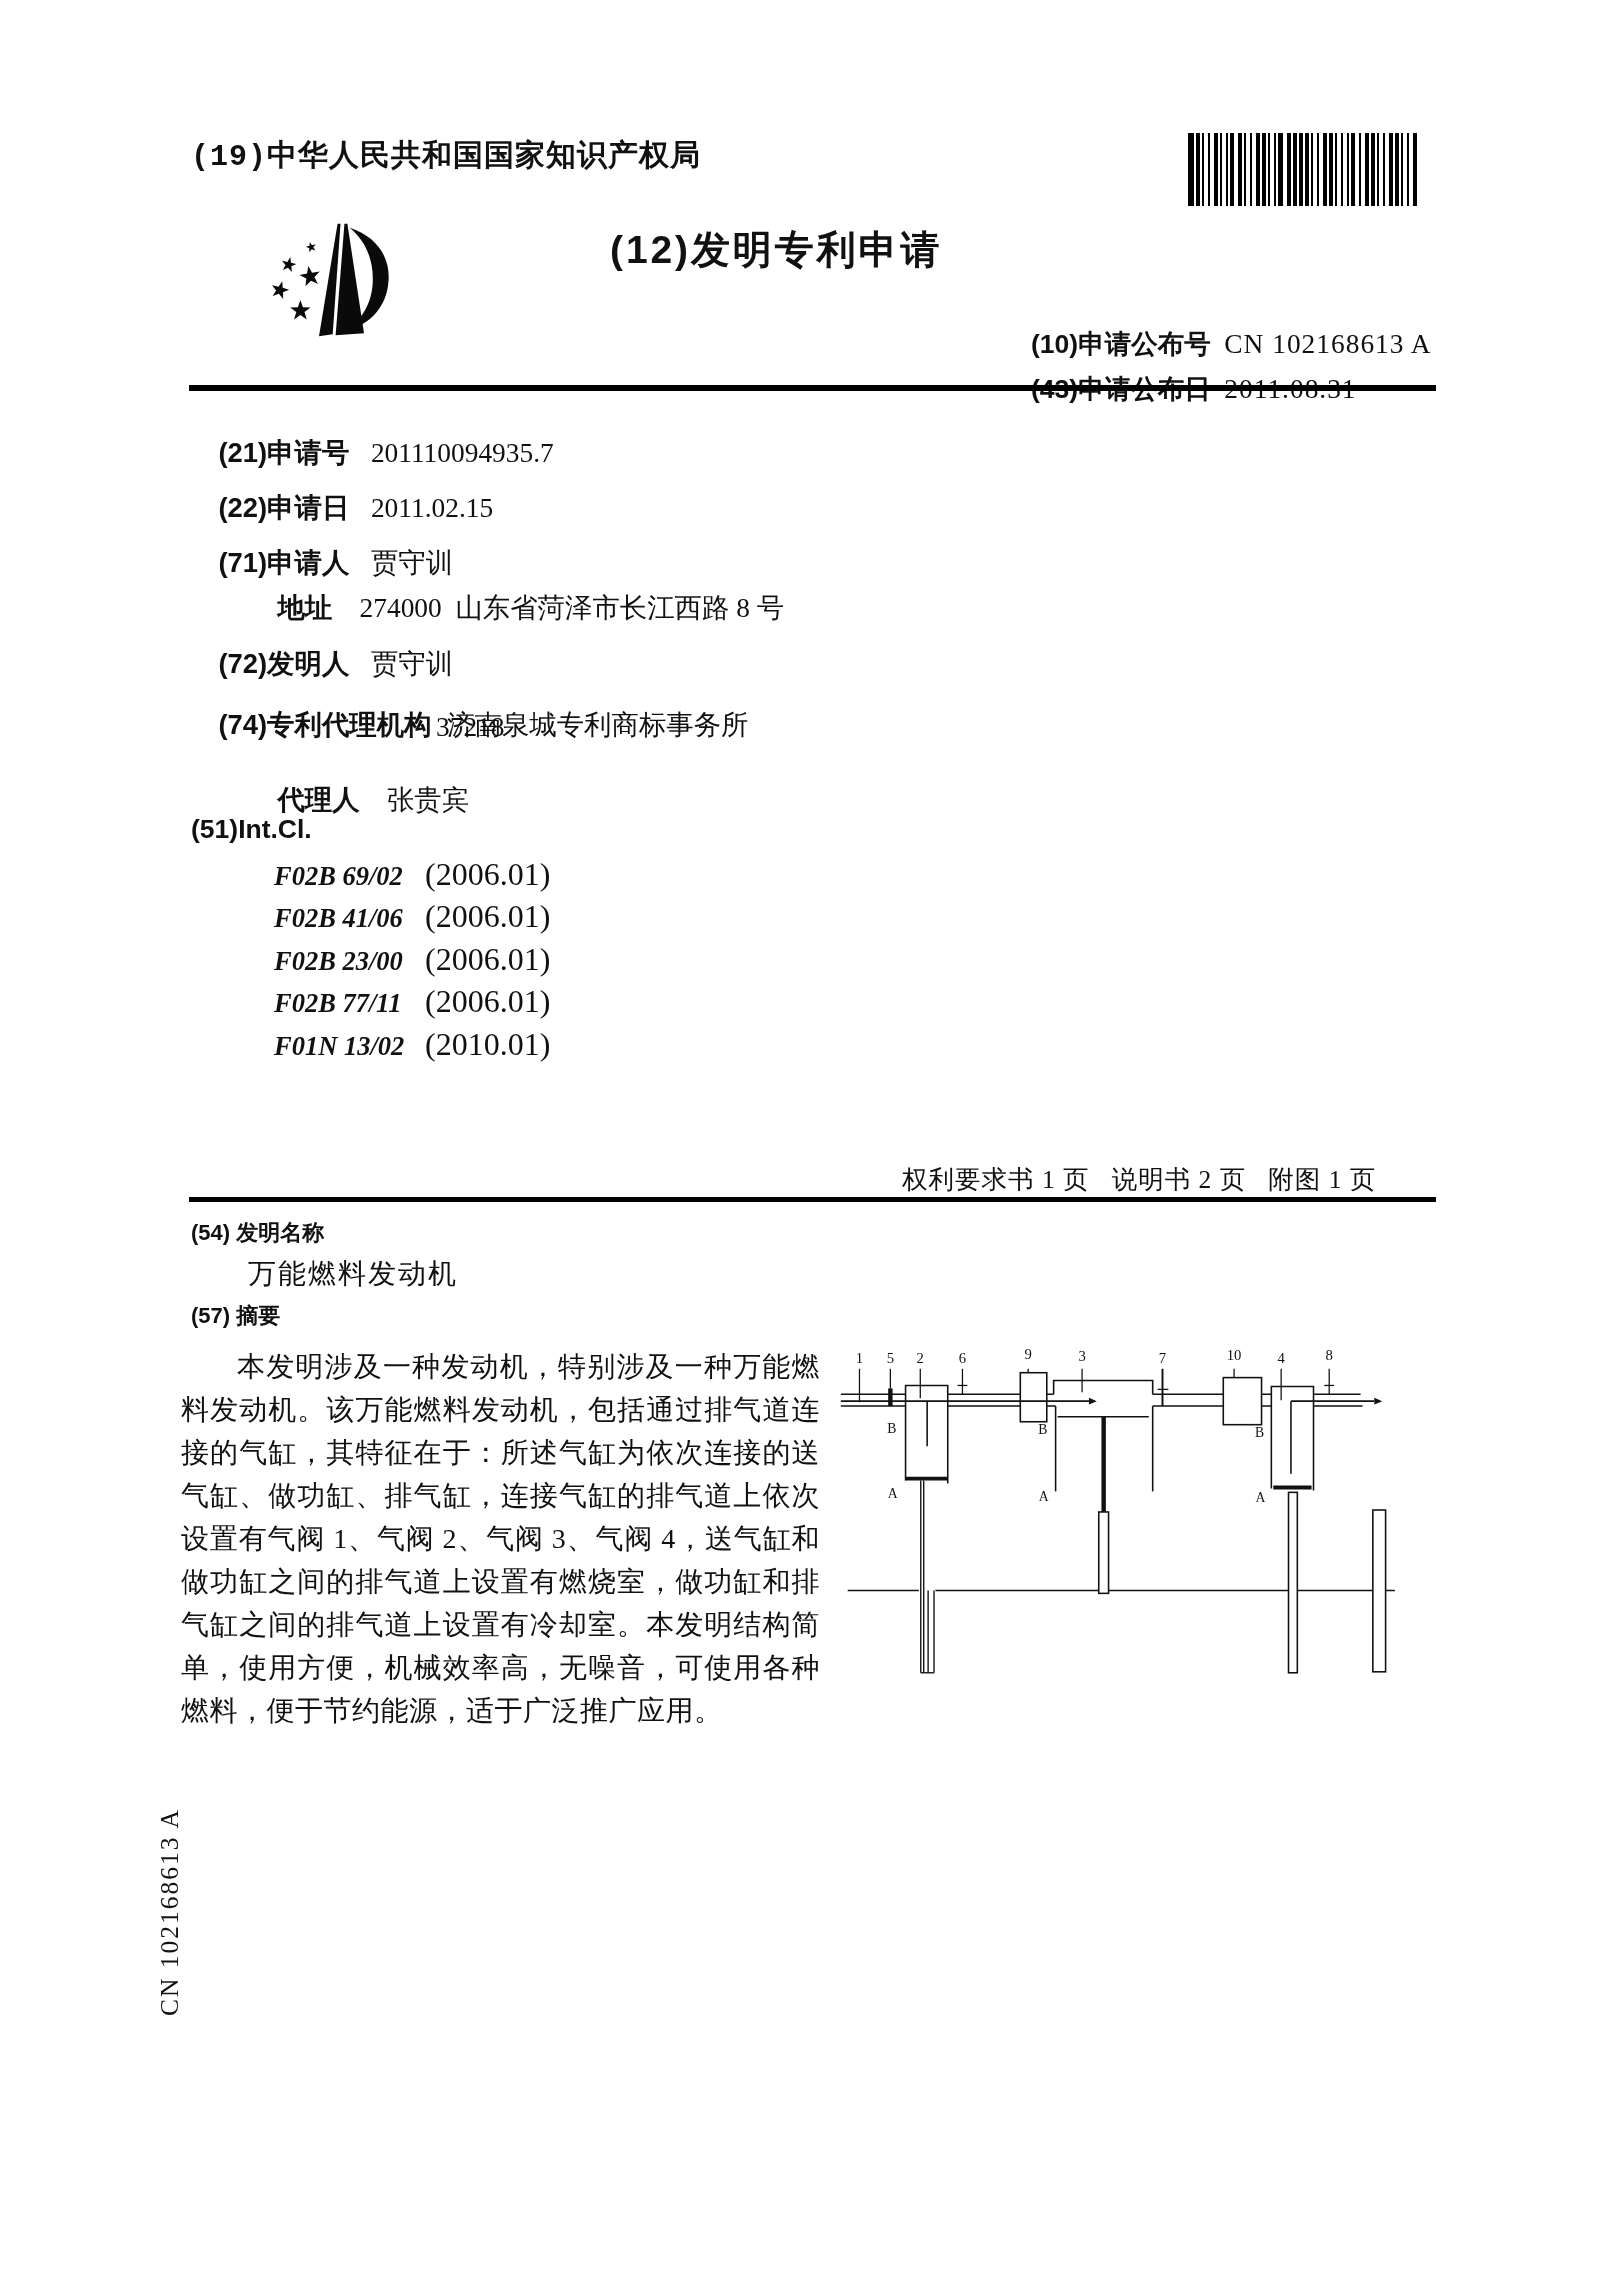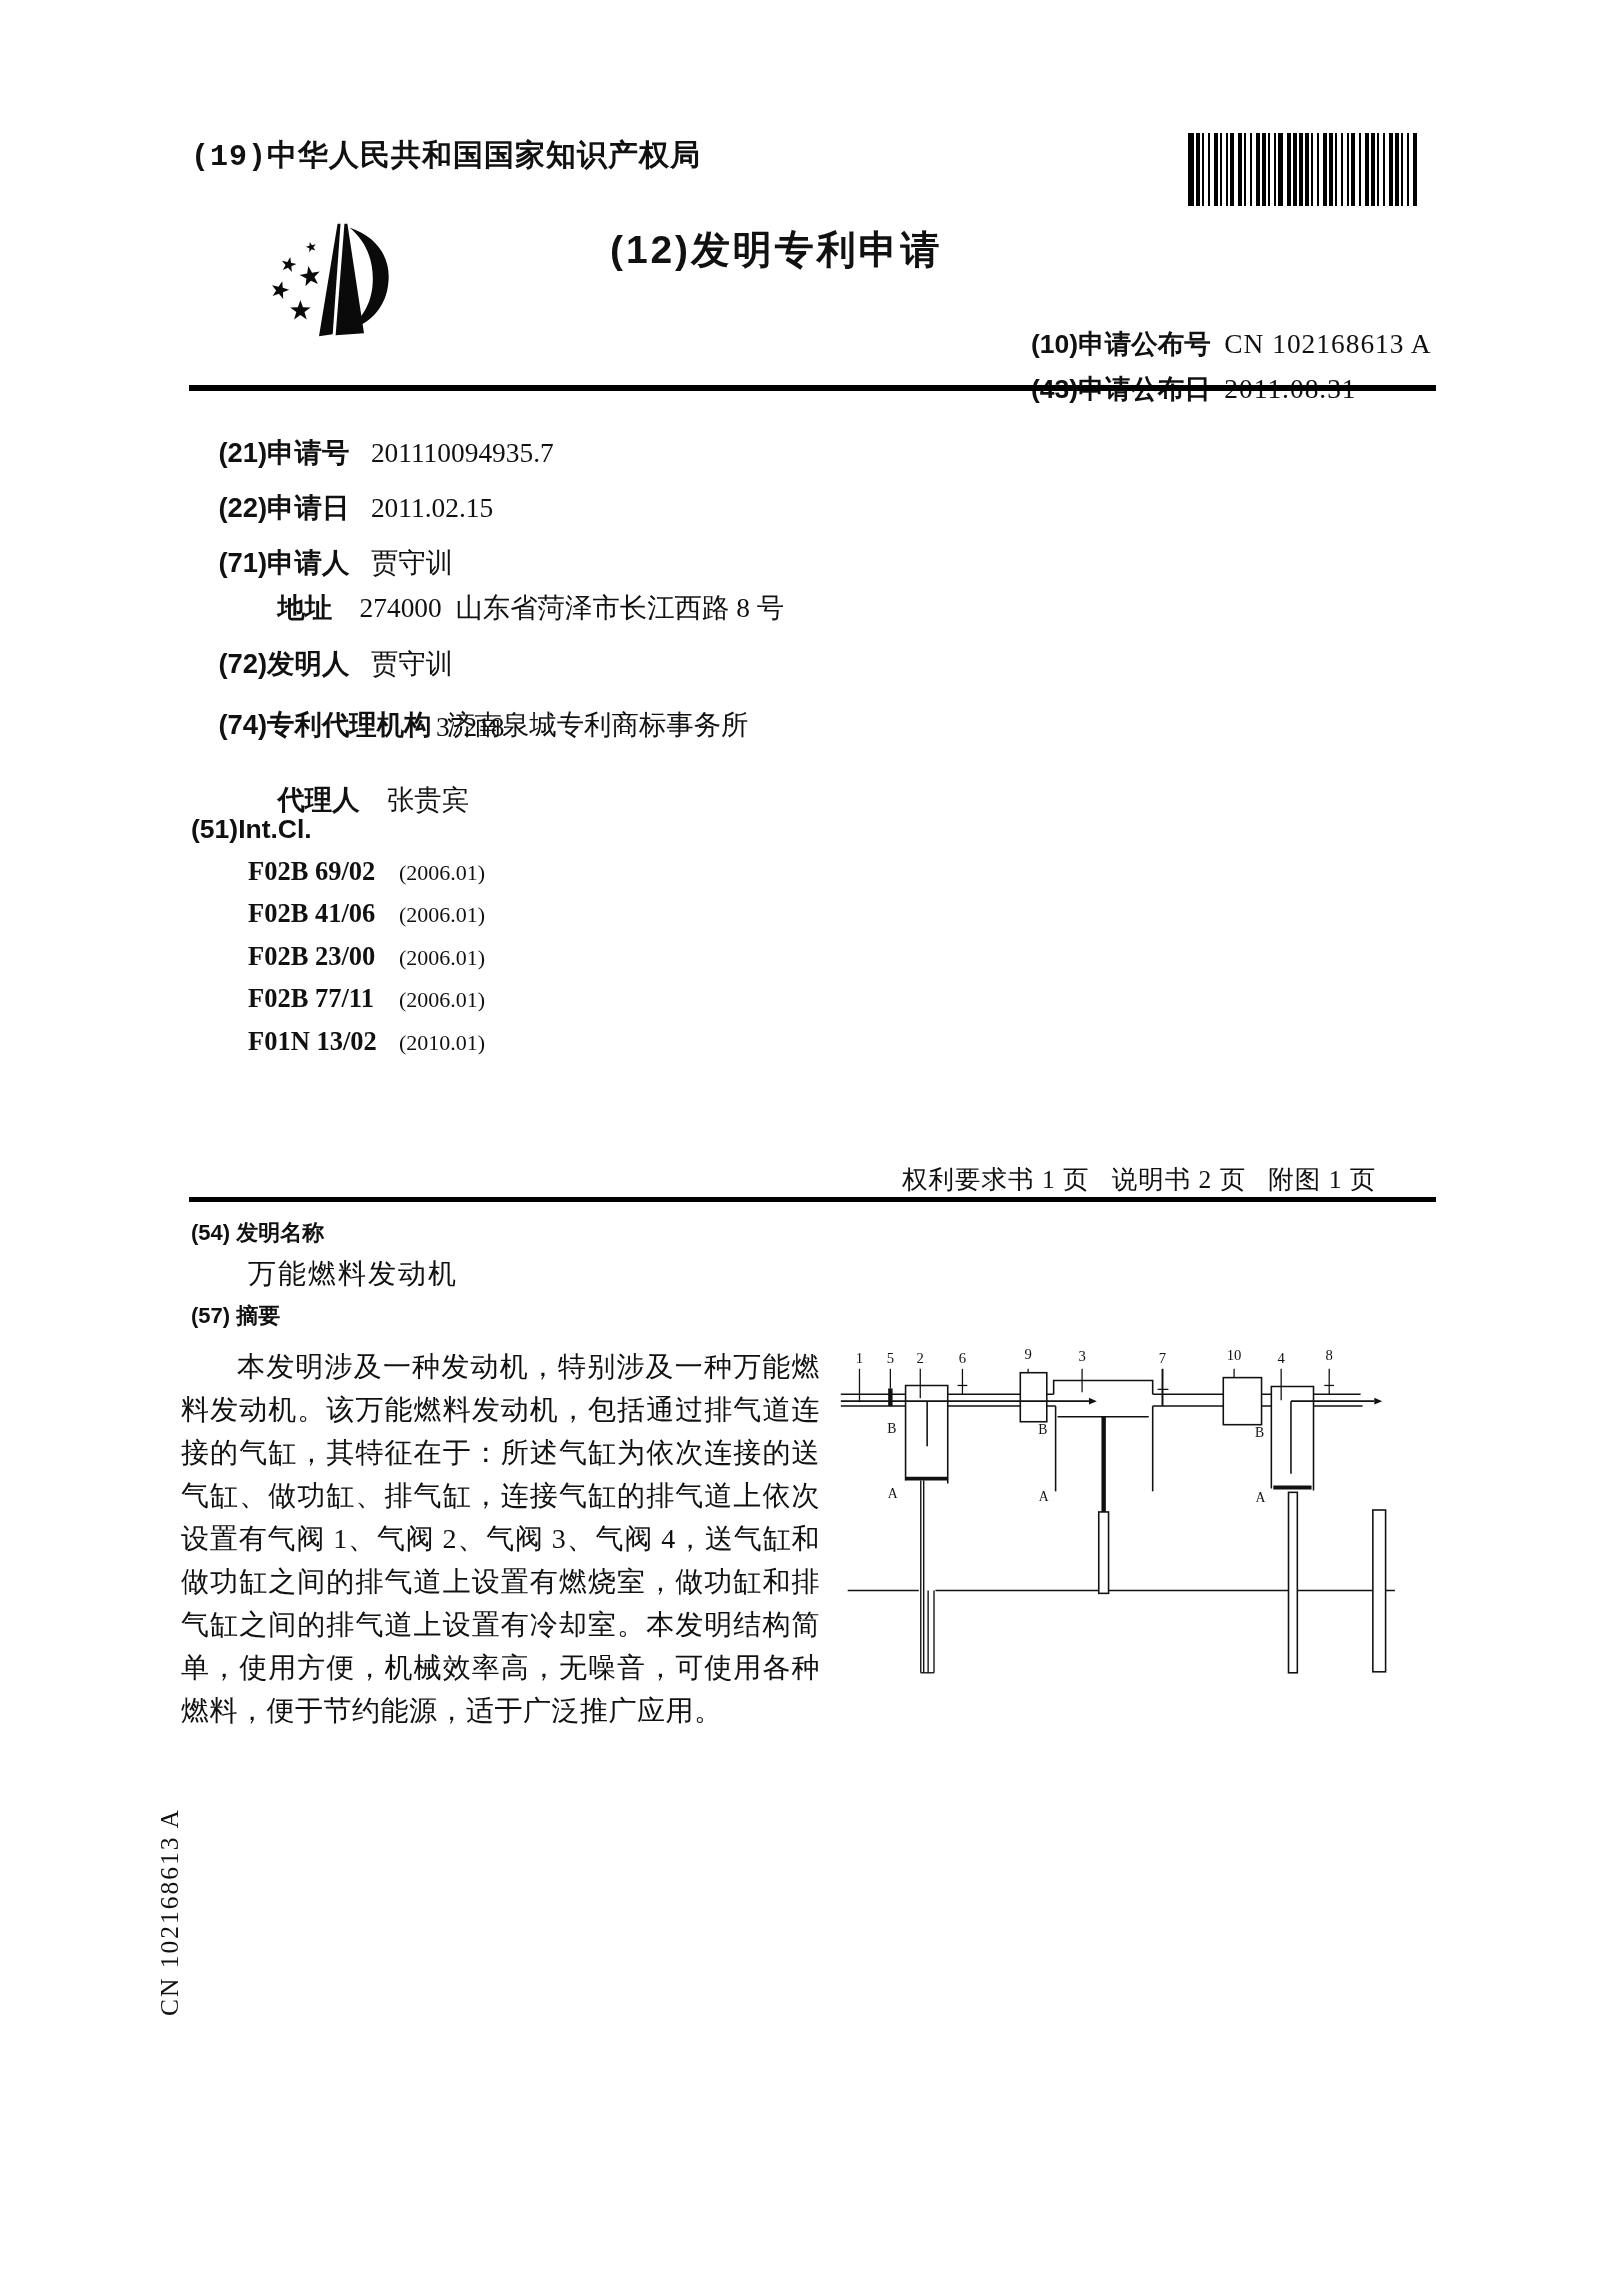--- a/index.html
+++ b/index.html
@@ -10,22 +10,22 @@
   .office{left:191px;top:135px;font-size:30px;letter-spacing:1px;font-family:Liberation Mono, monospace;}
   .kind{left:610px;top:223px;font-size:39px;letter-spacing:2.9px;}
   .pubrow{white-space:pre;text-align:center;}
   .pubrow .lbl{font-size:26.5px;}
   .pubrow .val{font-size:27.4px;margin-left:13.7px;letter-spacing:1px;}
   .frow{left:191px;white-space:pre;font-size:27.4px;}
   .frow .lbl{font-size:27.4px;}
   .frow .val{font-size:27.4px;margin-left:21.6px;}
   .subrow{left:250px;}
   .rule{left:189px;width:1247px;background:#000;}
-  .icl-code{font-family:"Liberation Serif","DejaVu Serif",serif;font-weight:700;font-size:26.5px;display:inline-block;width:151px;}
-  .icl-ver{font-size:22px;}
+  .icl-code{font-family:"Liberation Serif","DejaVu Serif",serif;font-style:italic;font-weight:700;font-size:26.5px;display:inline-block;width:151px;margin-left:26px;}
+  .icl-ver{font-size:32px;}
   .counts{left:880px;top:1162px;font-size:25.5px;white-space:pre;letter-spacing:1px;margin-left:22px;}
   .sec{left:191px;font-size:22px;}
   .invtitle{left:248px;top:1255px;font-size:28px;letter-spacing:2px;}
   .abstract{left:181px;top:1345px;width:639px;font-size:28px;line-height:43px;text-align:justify;text-indent:2em;letter-spacing:0.5px;}
   .barcode{left:1188px;top:133px;width:231px;height:73px;display:flex;align-items:stretch;overflow:hidden;}
   .barcode span{height:100%;}
   .sidebar{left:170px;top:1912px;transform:translate(-50%,-50%) rotate(-90deg);font-size:25.5px;letter-spacing:2px;white-space:nowrap;}
   .figure{left:833px;top:1304px;}
   .figtext{font-family:"Liberation Serif","DejaVu Serif",serif;font-size:15px;fill:#111;}
   .figtext-sm{font-family:"Liberation Serif","DejaVu Serif",serif;font-size:14px;fill:#111;}

